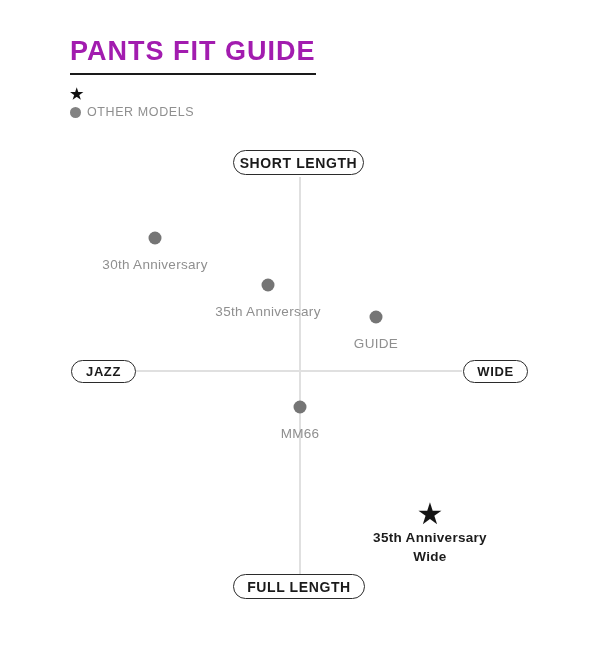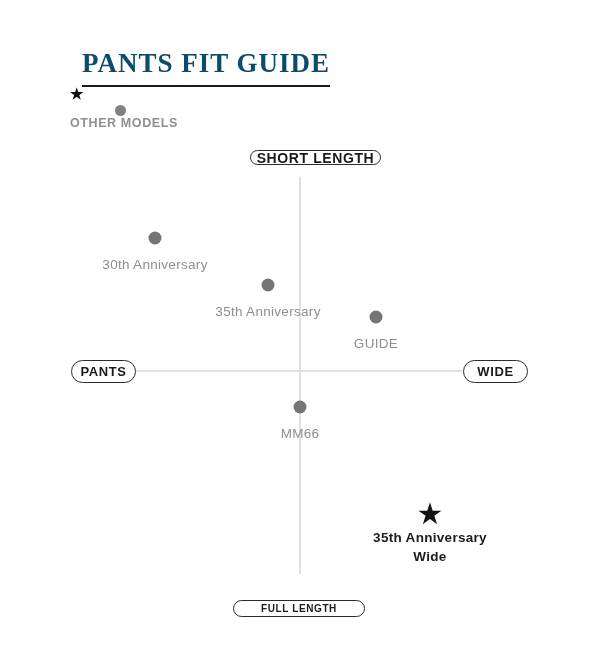--- a/index.html
+++ b/index.html
@@ -2,43 +2,43 @@
 <html><head>
 <meta charset="utf-8">
 <style>
   html,body { margin:0; padding:0; background:#ffffff; }
   .canvas {
     position:relative; width:600px; height:650px; background:#ffffff;
     font-family:"Liberation Sans", sans-serif; overflow:hidden; color:#1a1a1a;
   }
   
   .title {
-    position:absolute; left:70px; top:36px; margin:12px;
-    font-size:27px; font-weight:700; letter-spacing:1px; color:#0c4a6e;
+    position:absolute; left:70px; top:36px; margin:0;
+    font-size:27px; font-weight:700; letter-spacing:1px; color:#a21caf;
     border-bottom:2.5px solid #1a1a1a; padding-bottom:6px; display:inline-block;
-    line-height:1.15; white-space:nowrap;font-family:Liberation Serif, serif;
+    line-height:1.15; white-space:nowrap;
   }
   
   .legend { position:absolute; left:70px; top:86px; }
   .legend-row { display:flex; align-items:center; }
   .legend-row.star-row { font-size:12.5px; font-weight:700; color:#111; letter-spacing:0.2px; }
-  .legend-row.dot-row  { margin-top:4px; font-size:12.5px; color:#8f8f8f; letter-spacing:0.6px; font-weight:700;flex-direction:column; }
+  .legend-row.dot-row  { margin-top:4px; font-size:12.5px; color:#8f8f8f; letter-spacing:0.6px; font-weight:400; }
   .legend-star { font-size:15px; line-height:1; color:#111; margin-right:2px; }
   .legend-dot  { width:11px; height:11px; border-radius:50%; background:#828282; display:inline-block; margin-right:6px; }
   
   .axis-v { position:absolute; left:299px; top:177px; width:2px; height:397px; background:#e0e0e0; }
   .axis-h { position:absolute; left:136px; top:370px; width:326px; height:2px; background:#e0e0e0; }
   
   .pill {
     position:absolute; background:#fff; border:1.5px solid #2b2b2b; border-radius:999px;
     display:flex; align-items:center; justify-content:center;
     font-weight:700; color:#1a1a1a; letter-spacing:0.6px; white-space:nowrap; box-sizing:border-box;
   }
-  .pill-top    { left:233px; top:150px; width:131px; height:15px; font-size:14px;margin-left:17px; }
-  .pill-bottom { left:233px; top:600px; width:132px; height:17px; font-size:10px; }
+  .pill-top    { left:233px; top:150px; width:131px; height:25px; font-size:14px; }
+  .pill-bottom { left:233px; top:574px; width:132px; height:25px; font-size:14px; }
   .pill-left   { left:71px;  top:360px; width:65px;  height:23px; font-size:13px; }
   .pill-right  { left:463px; top:360px; width:65px;  height:23px; font-size:13px; }
   
   .point { position:absolute; width:0; height:0; }
   .marker-dot {
     position:absolute; width:13px; height:13px; border-radius:50%;
     background:#757575; transform:translate(-50%,-50%); left:0; top:0;
   }
   .marker-star {
     position:absolute; font-size:30px; line-height:1; color:#141414;
@@ -68,21 +68,21 @@
       <span>OTHER MODELS</span>
     </div>
   </div>
 
   <div>
     <div class="axis-v"></div>
     <div class="axis-h"></div>
 
     <div class="pill pill-top">SHORT LENGTH</div>
     <div class="pill pill-bottom">FULL LENGTH</div>
-    <div class="pill pill-left">PANTS</div>
+    <div class="pill pill-left">JAZZ</div>
     <div class="pill pill-right">WIDE</div>
 
     <div id="plot-points">
         <div class="point dot" style="left: 155px; top: 238px;">
           <span class="marker-dot"></span>
           <div class="plabel">
             <div>30th Anniversary</div>
           </div>
         </div>
         <div class="point dot" style="left: 268px; top: 285px;">

